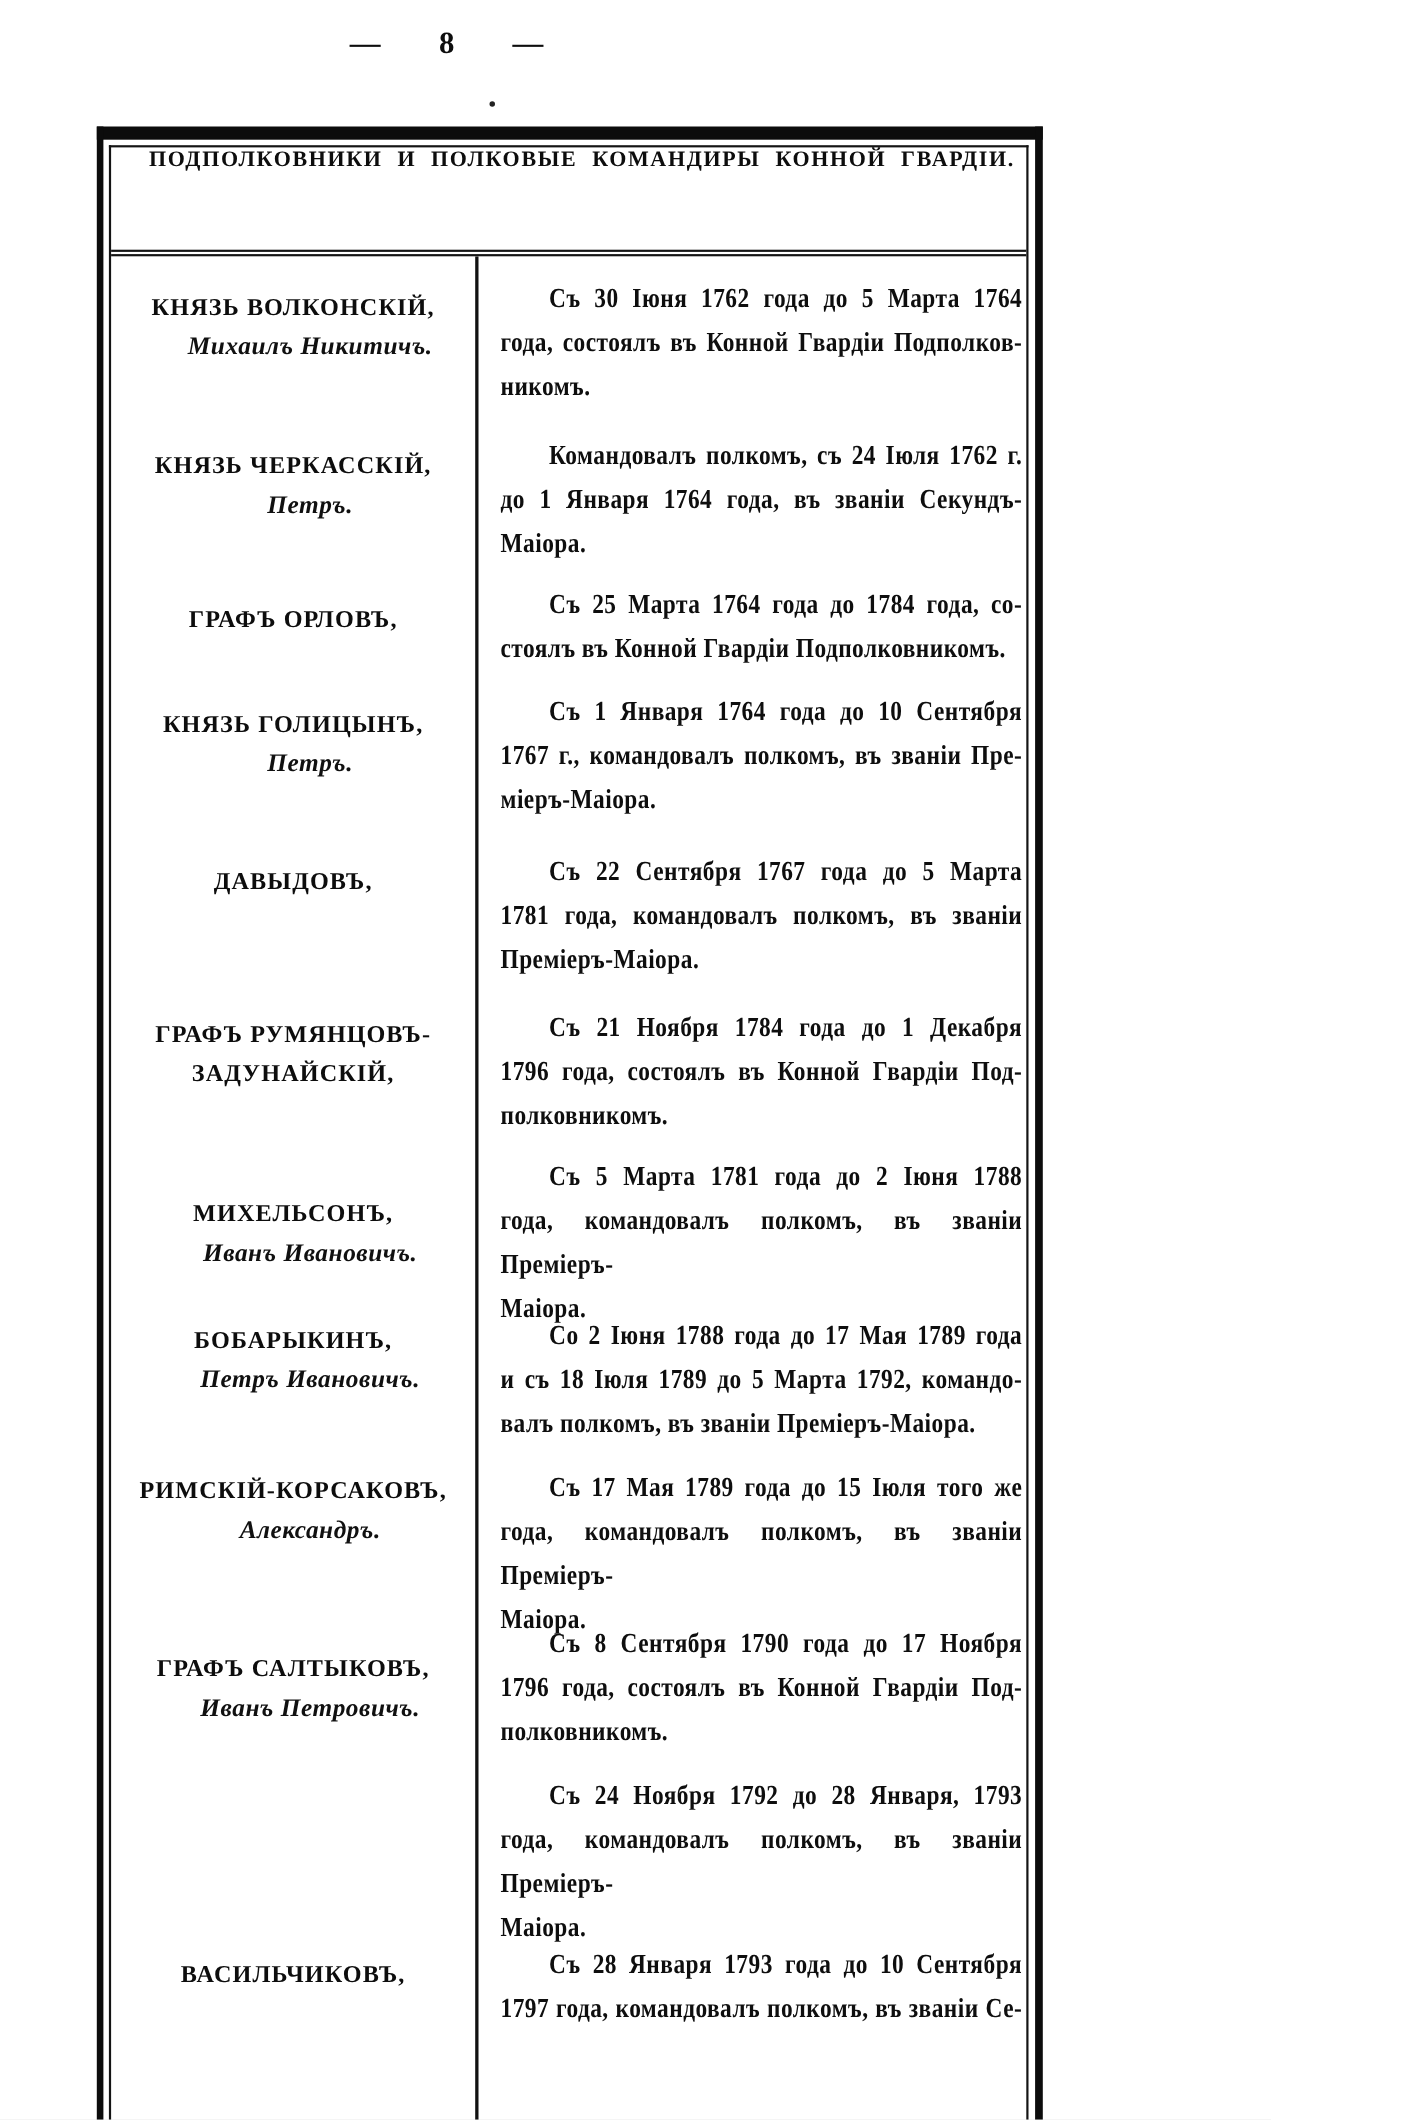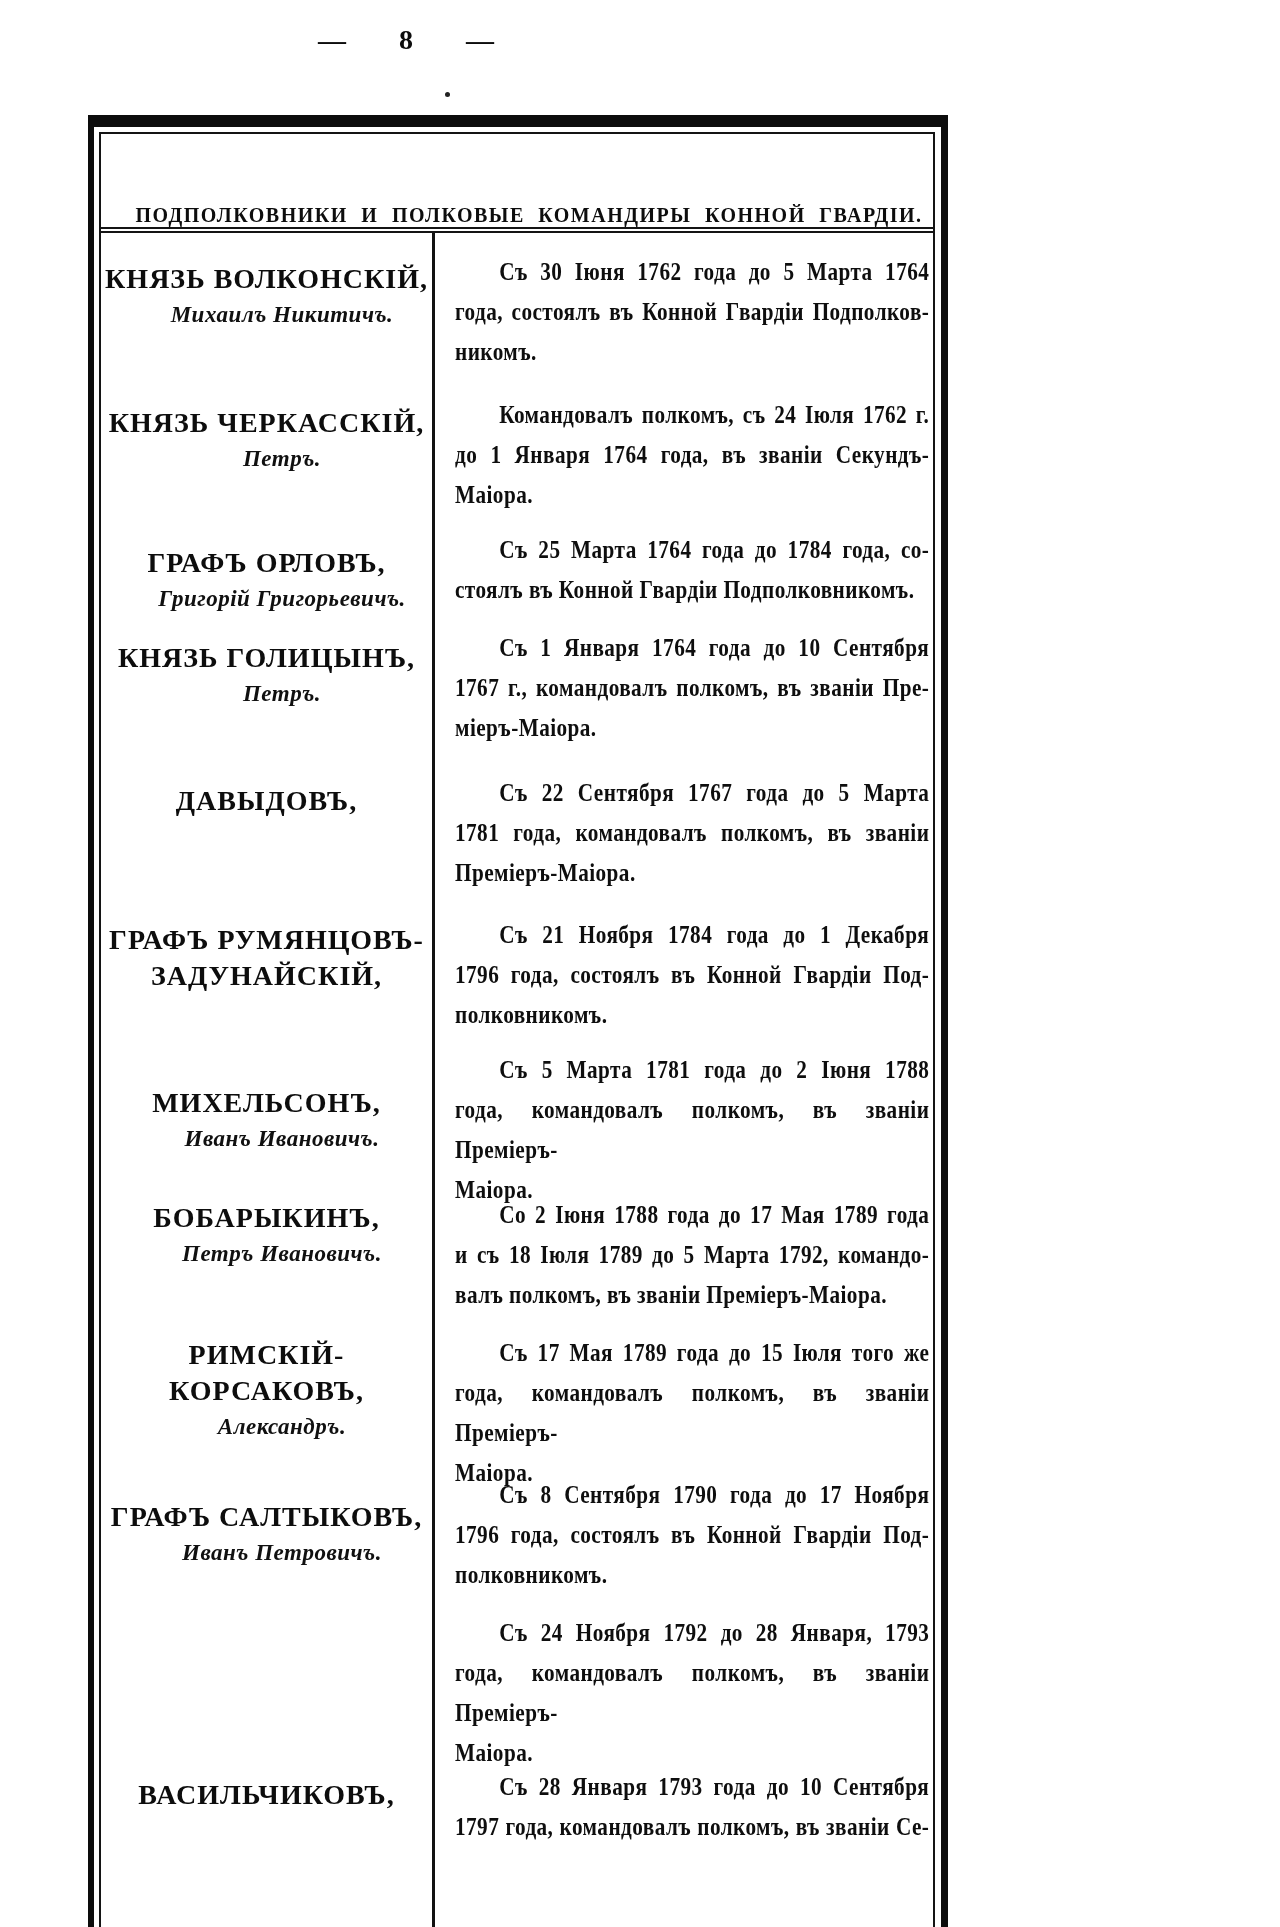--- a/index.html
+++ b/index.html
@@ -24,36 +24,36 @@
     border-top:12px solid #0c0c0c;border-left:6px solid #0c0c0c;border-right:7px solid #0c0c0c;
     box-sizing:border-box;
   }
   .table-frame-inner{
     margin:5px 6px 0 5px;height:1830px;
     border-top:2px solid #141414;border-left:2px solid #141414;border-right:2px solid #141414;
     box-sizing:border-box;
   }
   .table-header{
     height:93px;border-bottom:6px double #141414;
-    display:flex;align-items:flex-end;justify-content:center;padding-left:24px;
+    display:flex;align-items:flex-start;justify-content:center;padding-left:24px;
   }
   .table-header-title{
     font-size:20px;font-weight:bold;letter-spacing:1.5px;word-spacing:7px;
     text-align:center;color:#0d0d0d;white-space:nowrap;
   }
   .table-body{position:relative;height:1729px;overflow:hidden;}
   .column-divider{
     position:absolute;left:331px;top:0;bottom:0;width:3px;background:#111;
   }
   
   .officer{
     position:absolute;left:0;width:331px;text-align:center;
   }
   .officer-name{
-    font-size:28px;font-weight:bold;letter-spacing:1px;line-height:36px;
+    font-size:22px;font-weight:bold;letter-spacing:1px;line-height:36px;
     white-space:pre-line;color:#0d0d0d;
   }
   .officer-given{
     font-size:23px;font-weight:bold;font-style:italic;line-height:36px;
     letter-spacing:0.5px;color:#101010;margin-left:31px;
   }
   
   .service-record{
     position:absolute;left:354px;width:558px;
     transform:scaleX(0.85);transform-origin:0 0;
@@ -86,21 +86,20 @@
         <div class="officer" style="top:28px">
           <div class="officer-name">КНЯЗЬ ВОЛКОНСКІЙ,</div>
           <div class="officer-given">Михаилъ Никитичъ.</div>
         </div>
         <div class="officer" style="top:172px">
           <div class="officer-name">КНЯЗЬ ЧЕРКАССКІЙ,</div>
           <div class="officer-given">Петръ.</div>
         </div>
         <div class="officer" style="top:312px">
           <div class="officer-name">ГРАФЪ ОРЛОВЪ,</div>
-          <div class="officer-given">Григорій Григорьевичъ.</div>
         </div>
         <div class="officer" style="top:407px">
           <div class="officer-name">КНЯЗЬ ГОЛИЦЫНЪ,</div>
           <div class="officer-given">Петръ.</div>
         </div>
         <div class="officer" style="top:550px">
           <div class="officer-name">ДАВЫДОВЪ,</div>
         </div>
         <div class="officer" style="top:689px">
           <div class="officer-name">ГРАФЪ РУМЯНЦОВЪ-

